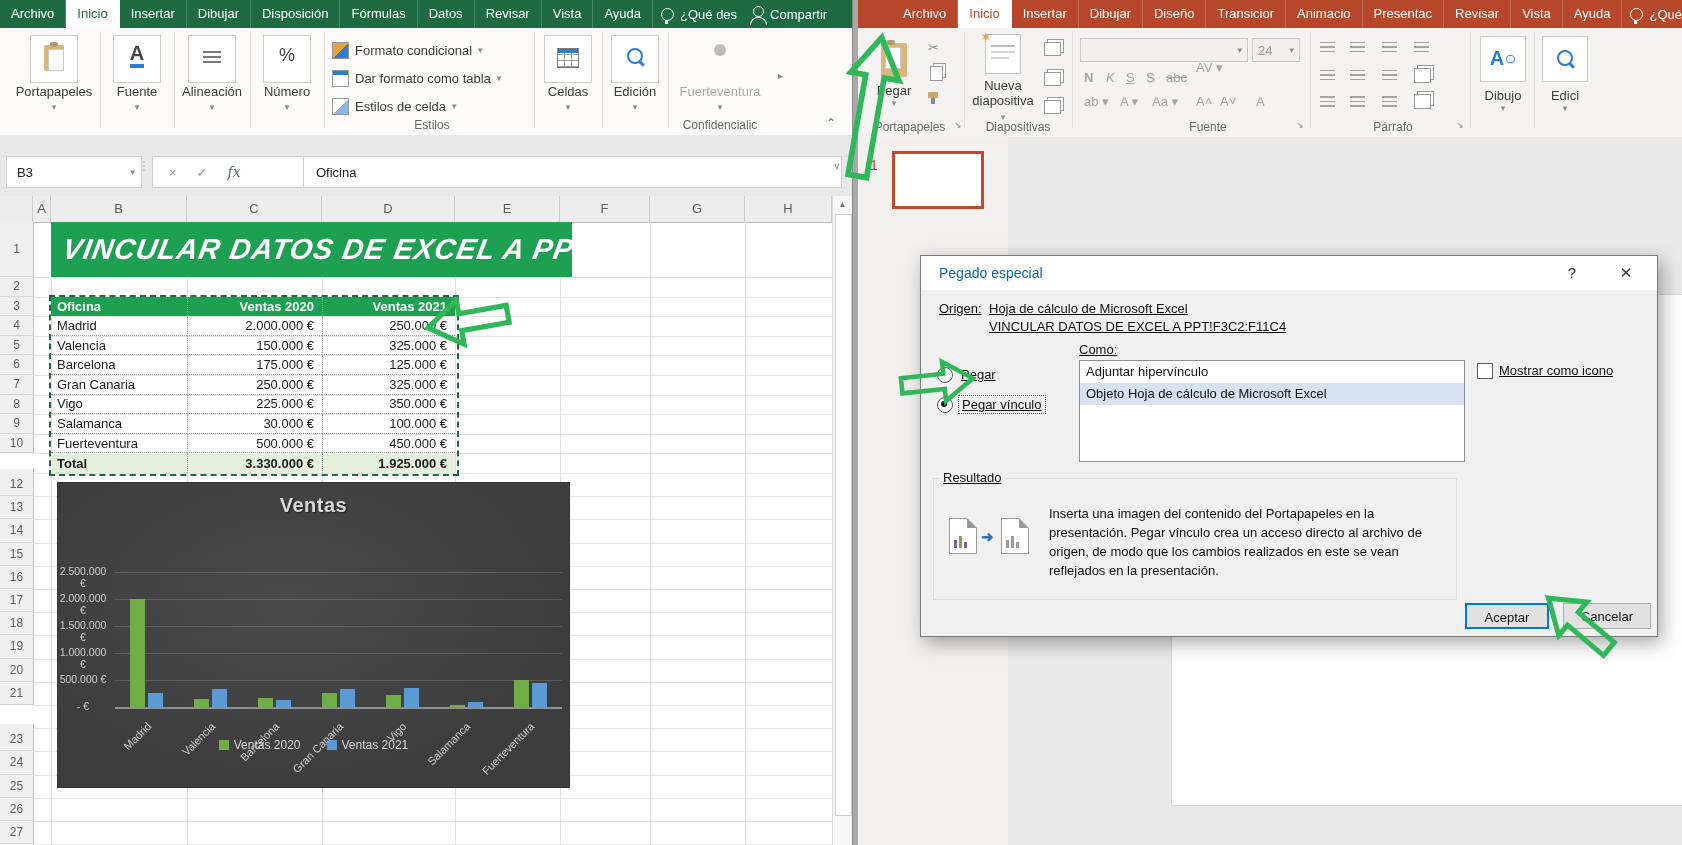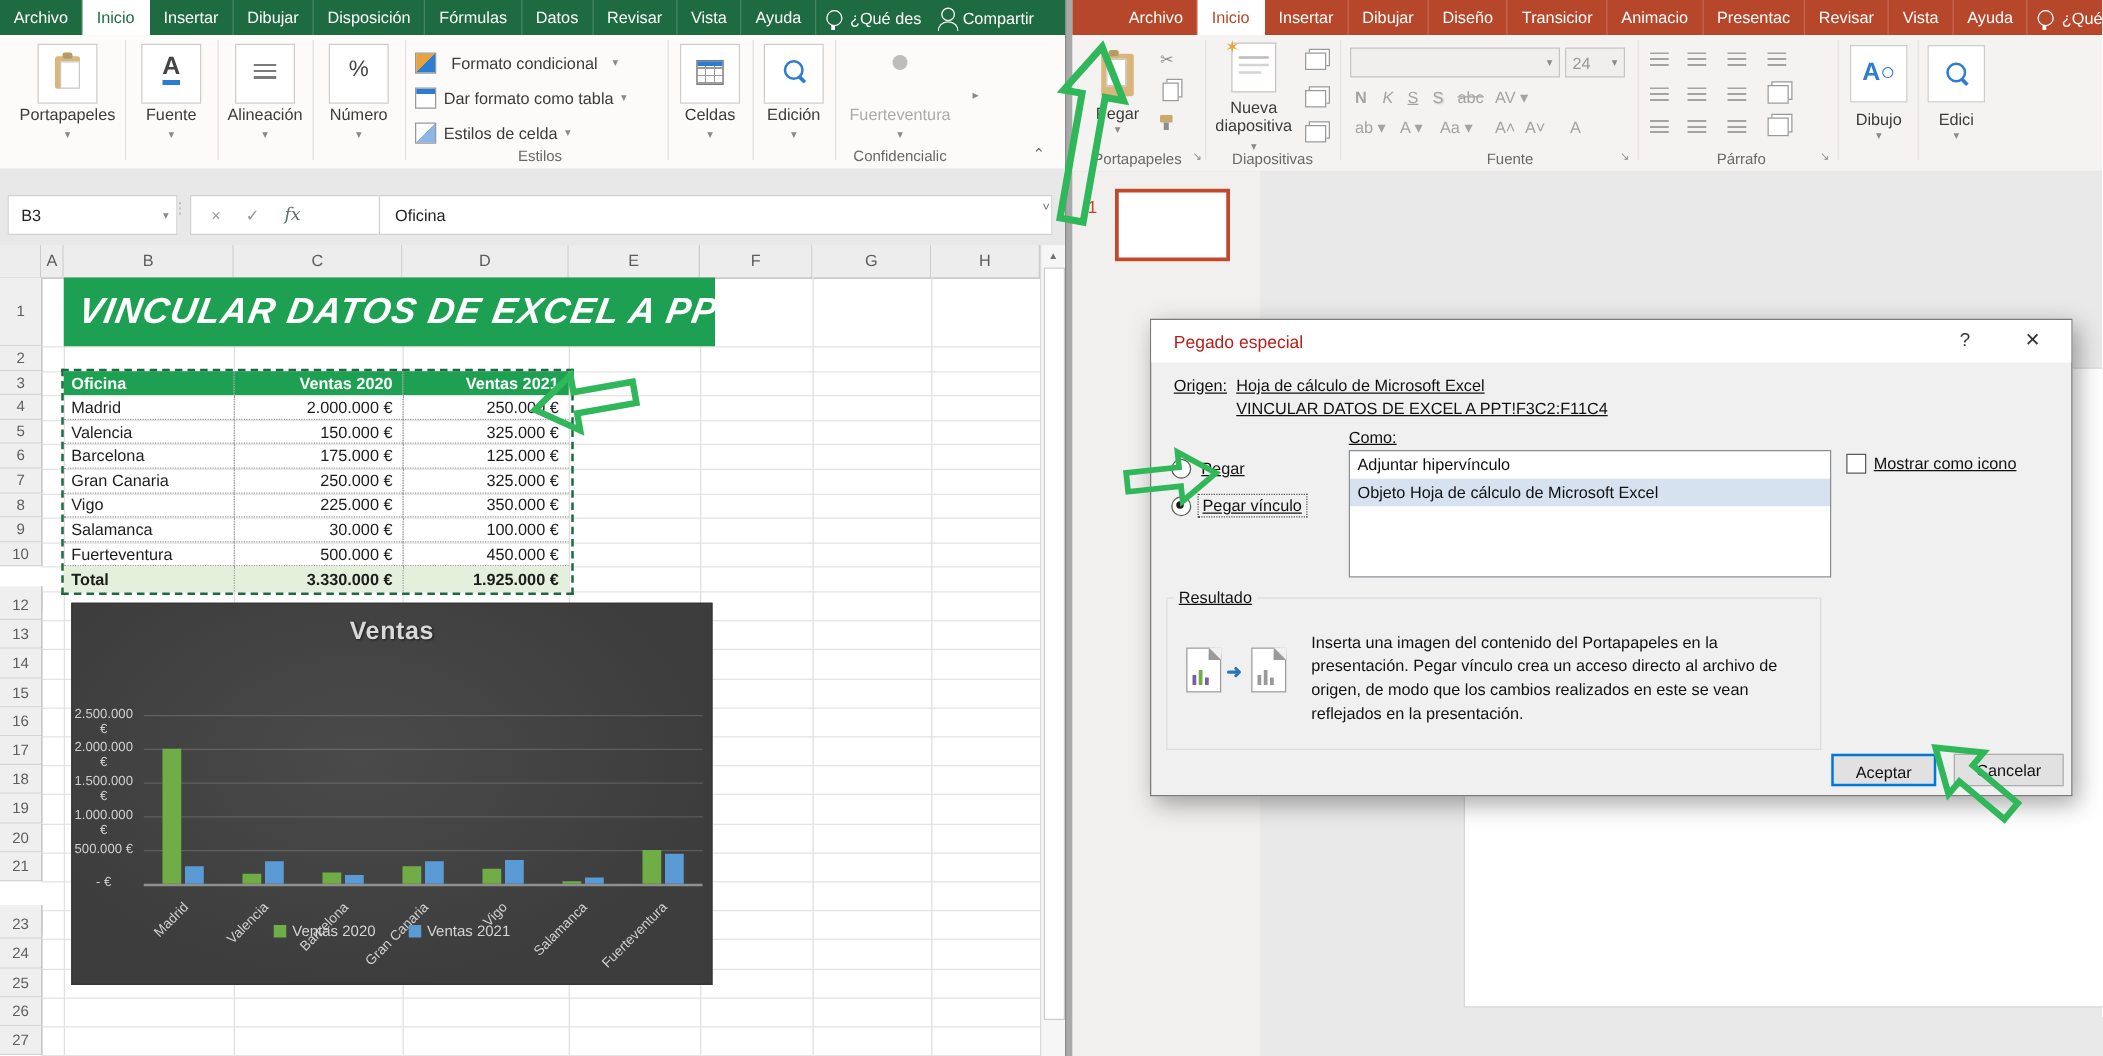--- a/index.html
+++ b/index.html
@@ -92,21 +92,21 @@
   .icon-box{position:absolute;width:46px;height:46px;background:#fff;border:1px solid #CFCDCB;box-sizing:border-box;}
   .draw-a{font-size:20px;color:#2b7cd3;font-weight:bold;text-align:center;line-height:42px;}
   #pp-thumbs{left:0;top:137px;width:150px;height:708px;background:#F1F0EF;border-right:1px solid #D8D8D8;}
   #thumb-num{position:absolute;left:12px;top:20px;color:#C0492B;font-size:14px;}
   #thumb1{position:absolute;left:34px;top:14px;width:86px;height:52px;background:#fff;border:3px solid #C2492C;}
   #pp-canvas{left:150px;top:137px;width:674px;height:708px;background:#EAE9E9;}
   #pp-slide{position:absolute;left:164px;top:158px;width:650px;height:510px;background:#fff;box-shadow:0 0 0 1px #D6D6D6;}
   
   #dlg{left:920px;top:255px;width:738px;height:382px;background:#F0F0F0;border:1px solid #7a7a7a;box-shadow:4px 6px 18px rgba(0,0,0,.35);z-index:40;box-sizing:border-box;font-size:13px;color:#111;}
   #dlg-titlebar{position:absolute;left:0;top:0;right:0;height:34px;background:#fff;}
-  #dlg-title{position:absolute;left:18px;top:9px;font-size:14px;color:#b91c1c;}
+  #dlg-title{position:absolute;left:18px;top:9px;font-size:14px;color:#0369a1;}
   .dlg-sysbtn{position:absolute;top:6px;width:30px;height:22px;text-align:center;line-height:22px;font-size:15px;color:#333;}
   .dlg-lbl{position:absolute;white-space:nowrap;text-decoration:underline;}
   #dlg-list{position:absolute;left:158px;top:104px;width:384px;height:100px;background:#fff;border:1px solid #8a8f94;overflow:hidden;}
   .list-item{height:22px;line-height:22px;padding:0 6px;font-size:13px;color:#111;white-space:nowrap;}
   .list-item.sel{background:#D6E2F0;}
   .radio{position:absolute;width:14px;height:14px;border:1px solid #5a5a5a;border-radius:50%;background:#fff;}
   .radio.sel:after{content:"";position:absolute;left:3px;top:3px;width:6px;height:6px;border-radius:50%;background:#1a1a1a;}
   .focus-dotted{outline:1px dotted #555;padding:1px 3px;}
   .checkbox{position:absolute;width:14px;height:14px;border:1px solid #5a5a5a;background:#fff;}
   #groupbox{position:absolute;left:12px;top:222px;width:522px;height:120px;border:1px solid #DCDCDC;}
@@ -178,21 +178,21 @@
       </div>
       <div class="vsep" style="left:250px;"></div>
       <div class="xg" style="left:252px;width:70px;">
         <div class="xg-box">
             <div class="ic-pct">%</div>
           </div>
         <div class="xg-label">Número</div>
         <div class="xg-caret">▾</div>
       </div>
       <div class="vsep" style="left:324px;"></div>
-      <div class="style-row" style="top:10px;gap:12px;">
+      <div class="style-row" style="top:10px;">
         <span class="si si-fc"></span>
         <span>Formato condicional</span>
           <span class="caret-s">▾</span>
       </div>
       <div class="style-row" style="top:38px;">
         <span class="si si-tb"></span>
         <span>Dar formato como tabla</span>
           <span class="caret-s">▾</span>
       </div>
       <div class="style-row" style="top:66px;">
@@ -459,21 +459,21 @@
       </div>
       <div class="combo" style="left:394px;top:10px;width:48px;">
         <span>24</span>
         <span class="caret-s">▾</span>
       </div>
       <div class="gtxt" style="left:226px;top:42px;font-weight:bold;">N</div>
       <div class="gtxt" style="left:248px;top:42px;font-style:italic;">K</div>
       <div class="gtxt" style="left:268px;top:42px;text-decoration:underline;">S</div>
       <div class="gtxt" style="left:288px;top:42px;text-shadow:1px 1px 1px #ccc;">S</div>
       <div class="gtxt" style="left:308px;top:42px;text-decoration:line-through;">abc</div>
-      <div class="gtxt" style="left:338px;top:42px;">AV ▾</div>
+      <div class="gtxt" style="left:338px;top:32px;">AV ▾</div>
       <div class="gtxt" style="left:226px;top:66px;">ab ▾</div>
       <div class="gtxt" style="left:262px;top:66px;">A ▾</div>
       <div class="gtxt" style="left:294px;top:66px;">Aa ▾</div>
       <div class="gtxt" style="left:338px;top:66px;">A˄</div>
       <div class="gtxt" style="left:362px;top:66px;">A˅</div>
       <div class="gtxt" style="left:398px;top:66px;">A</div>
       <div class="pg-label" style="left:300px;width:100px;">Fuente</div>
       <div class="launcher" style="left:438px;">↘</div>
       <div class="vsep" style="left:452px;"></div>
 

